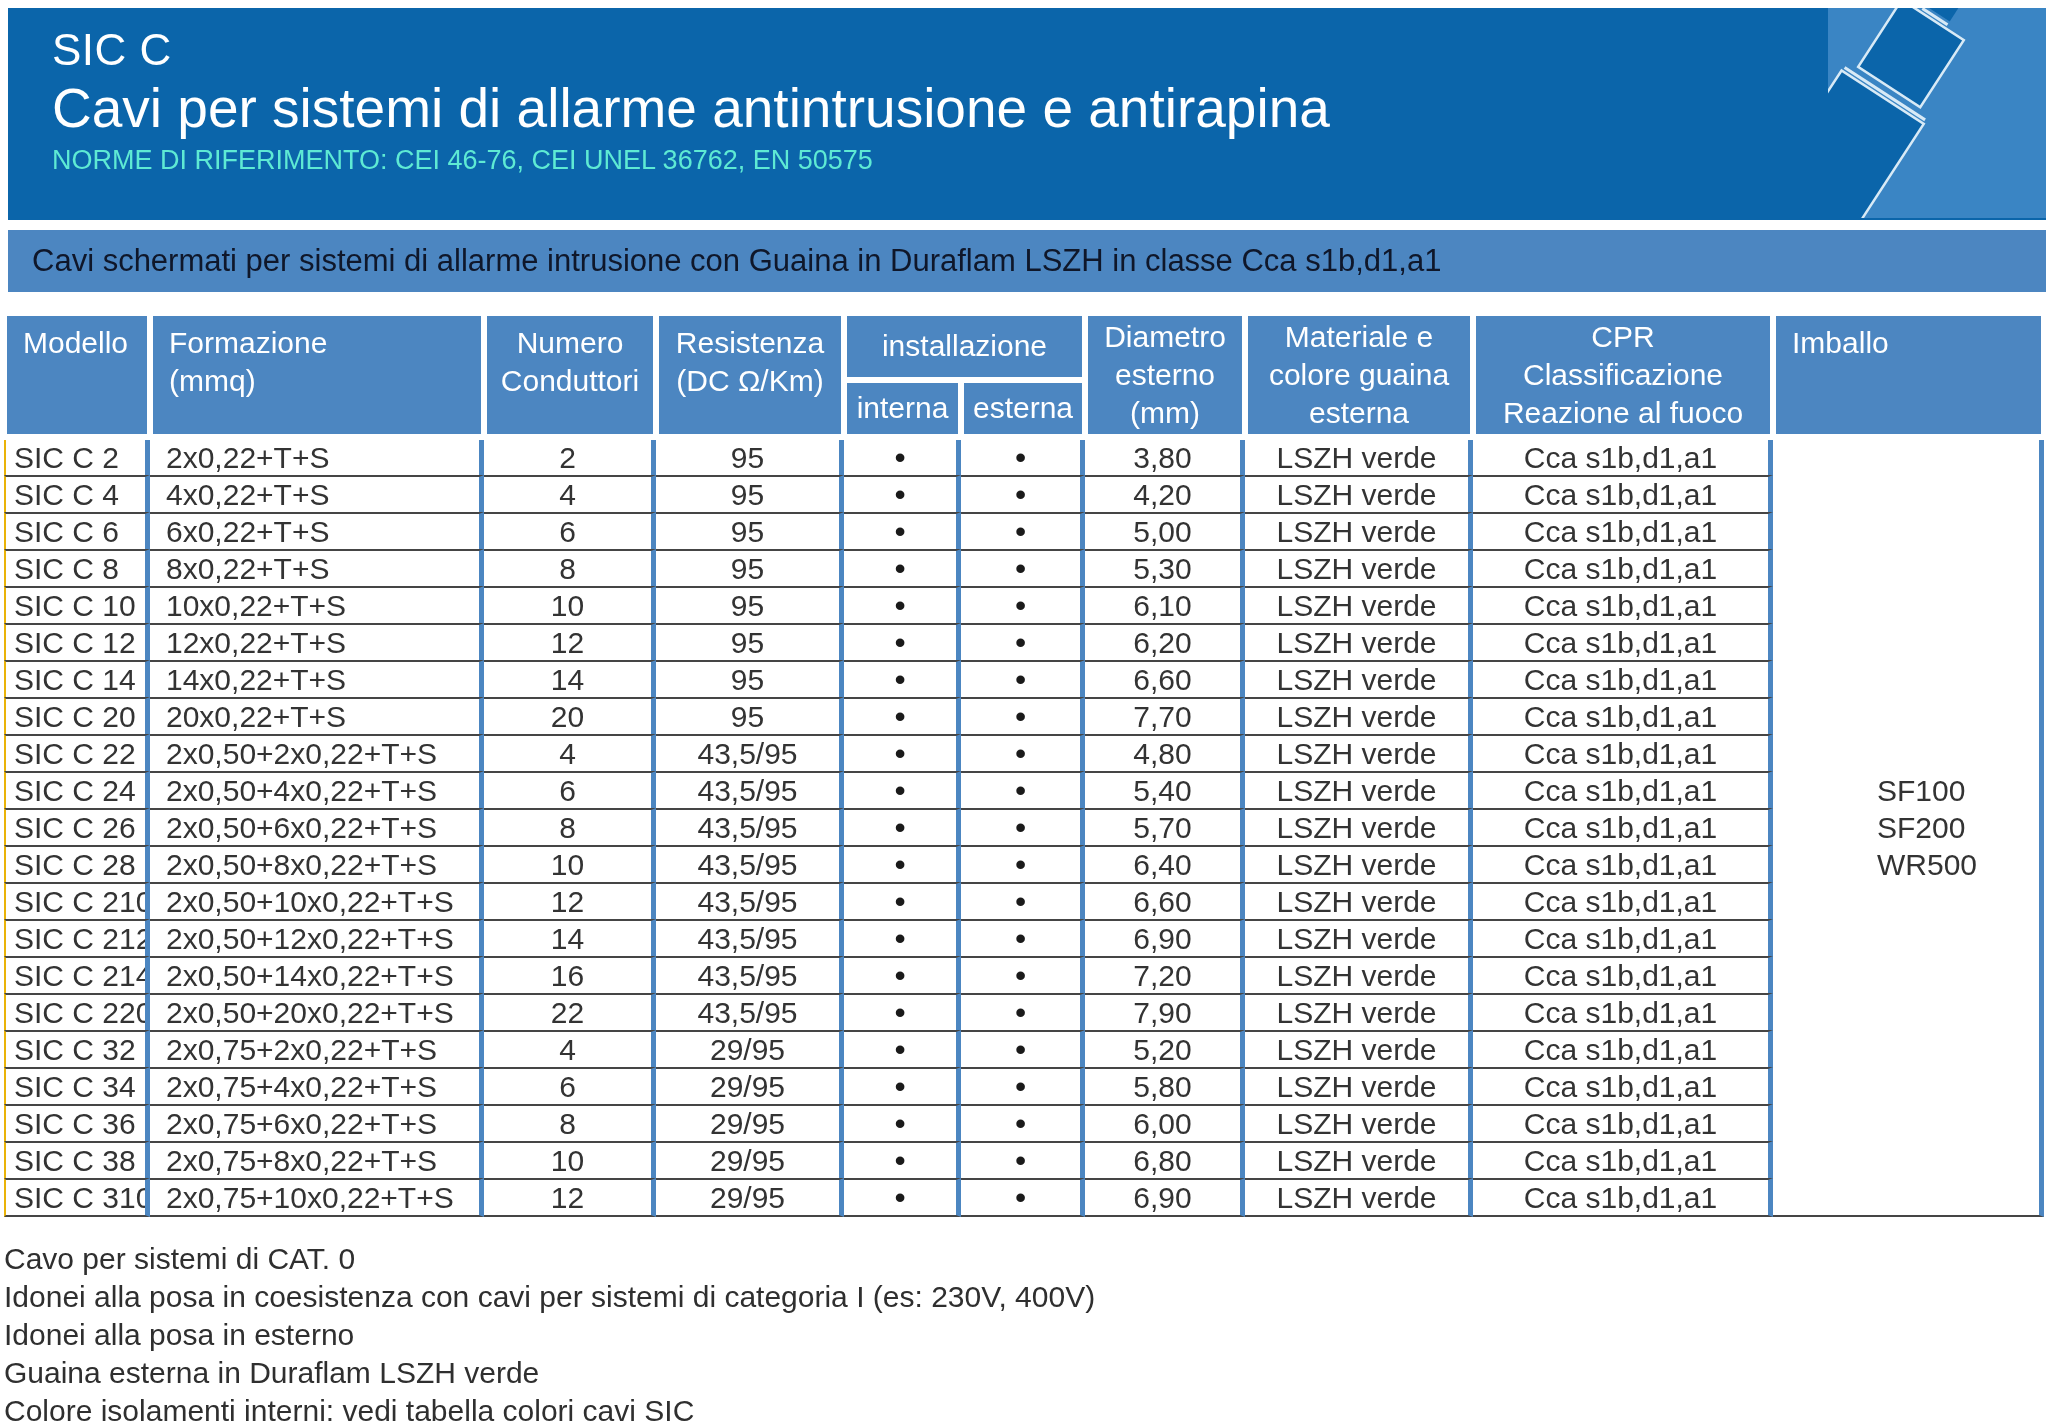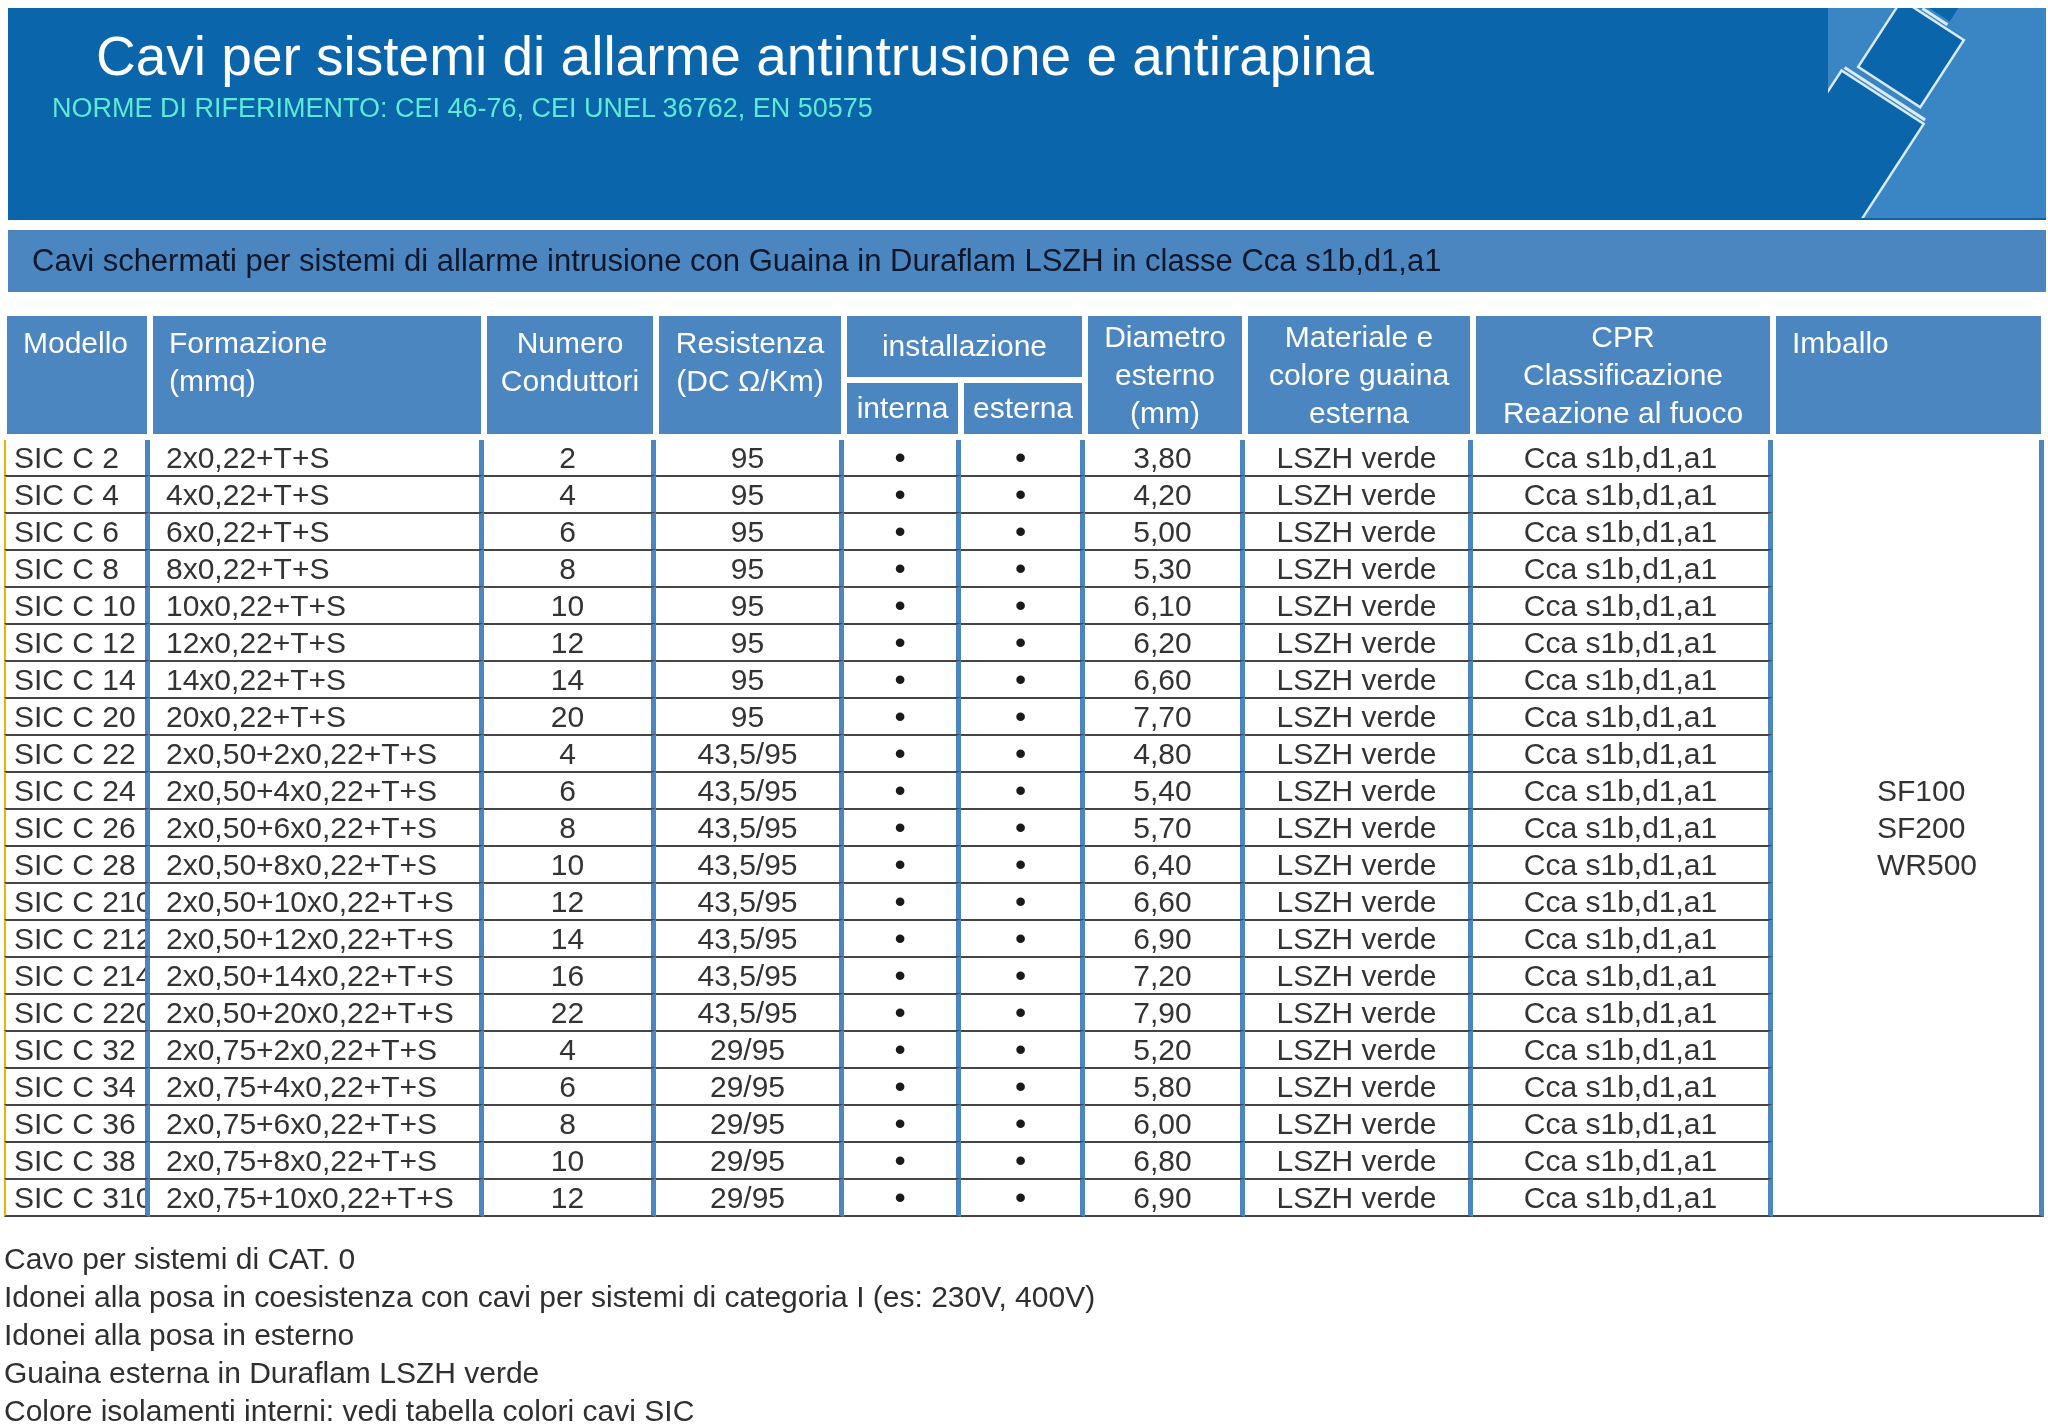--- a/index.html
+++ b/index.html
@@ -10,21 +10,21 @@
     background:#ffffff; overflow:hidden;
   }
 
   
   .top-band {
     position:absolute; left:8px; top:8px; right:2px; height:212px;
     background:#0b65aa; color:#ffffff;
   }
   .top-band .text-wrap { position:absolute; left:44px; top:16px; right:240px; }
   .product-name { font-size:44px; line-height:52px; font-weight:400; letter-spacing:0.5px; }
-  .page-title   { font-size:55px; line-height:64px; font-weight:400; white-space:nowrap;margin-left:44px; }
+  .page-title   { font-size:55px; line-height:64px; font-weight:400; white-space:nowrap; }
   .norms-line   { font-size:27px; line-height:36px; font-weight:400; color:#5eead4; margin-top:2px; }
 
   .brand-panel {
     position:absolute; right:0; top:0; width:218px; height:210px;
     background:#3a85c4; overflow:hidden;
   }
   .brand-panel svg { display:block; }
 
   
   .banner {
@@ -71,20 +71,21 @@
   .notes { position:absolute; left:4px; top:1240px; color:#2f2f2f; }
   .note-line { font-size:30px; line-height:38px; }
 </style>
 </head>
 <body>
 
 <div class="page">
 
   <div class="top-band">
     <div class="text-wrap">
+      <div class="product-name">SIC C</div>
       <div class="page-title">Cavi per sistemi di allarme antintrusione e antirapina</div>
       <div class="norms-line">NORME DI RIFERIMENTO: CEI 46-76, CEI UNEL 36762, EN 50575</div>
     </div>
     <div class="brand-panel">
       <span>
         <svg width="218" height="210" viewBox="0 0 218 210">
           <g transform="translate(132,-30) rotate(33)">
             <rect x="-15" y="-30" width="30" height="72" fill="#0b65aa"></rect>
             <line x1="-15" y1="46" x2="15" y2="46" stroke="#d8eaf6" stroke-width="3"></line>
             <rect x="-37" y="50" width="74" height="80" fill="#0b65aa" stroke="#d8eaf6" stroke-width="2.5"></rect>

